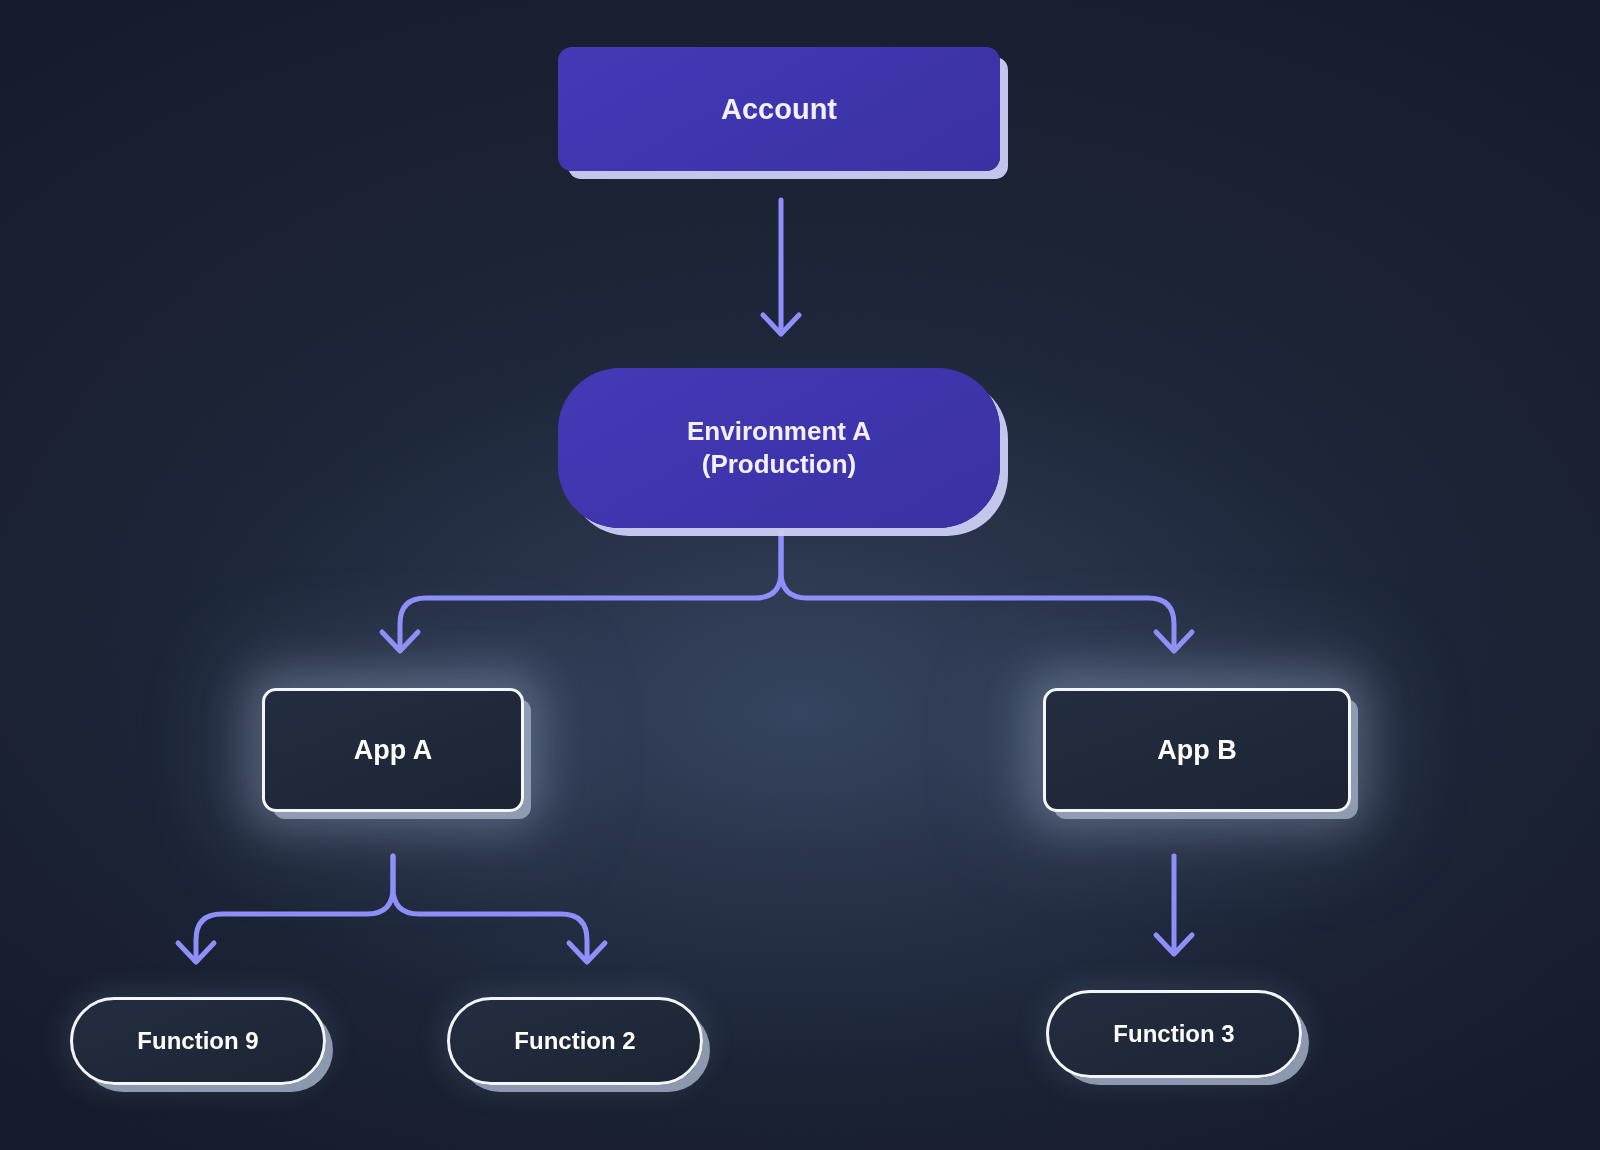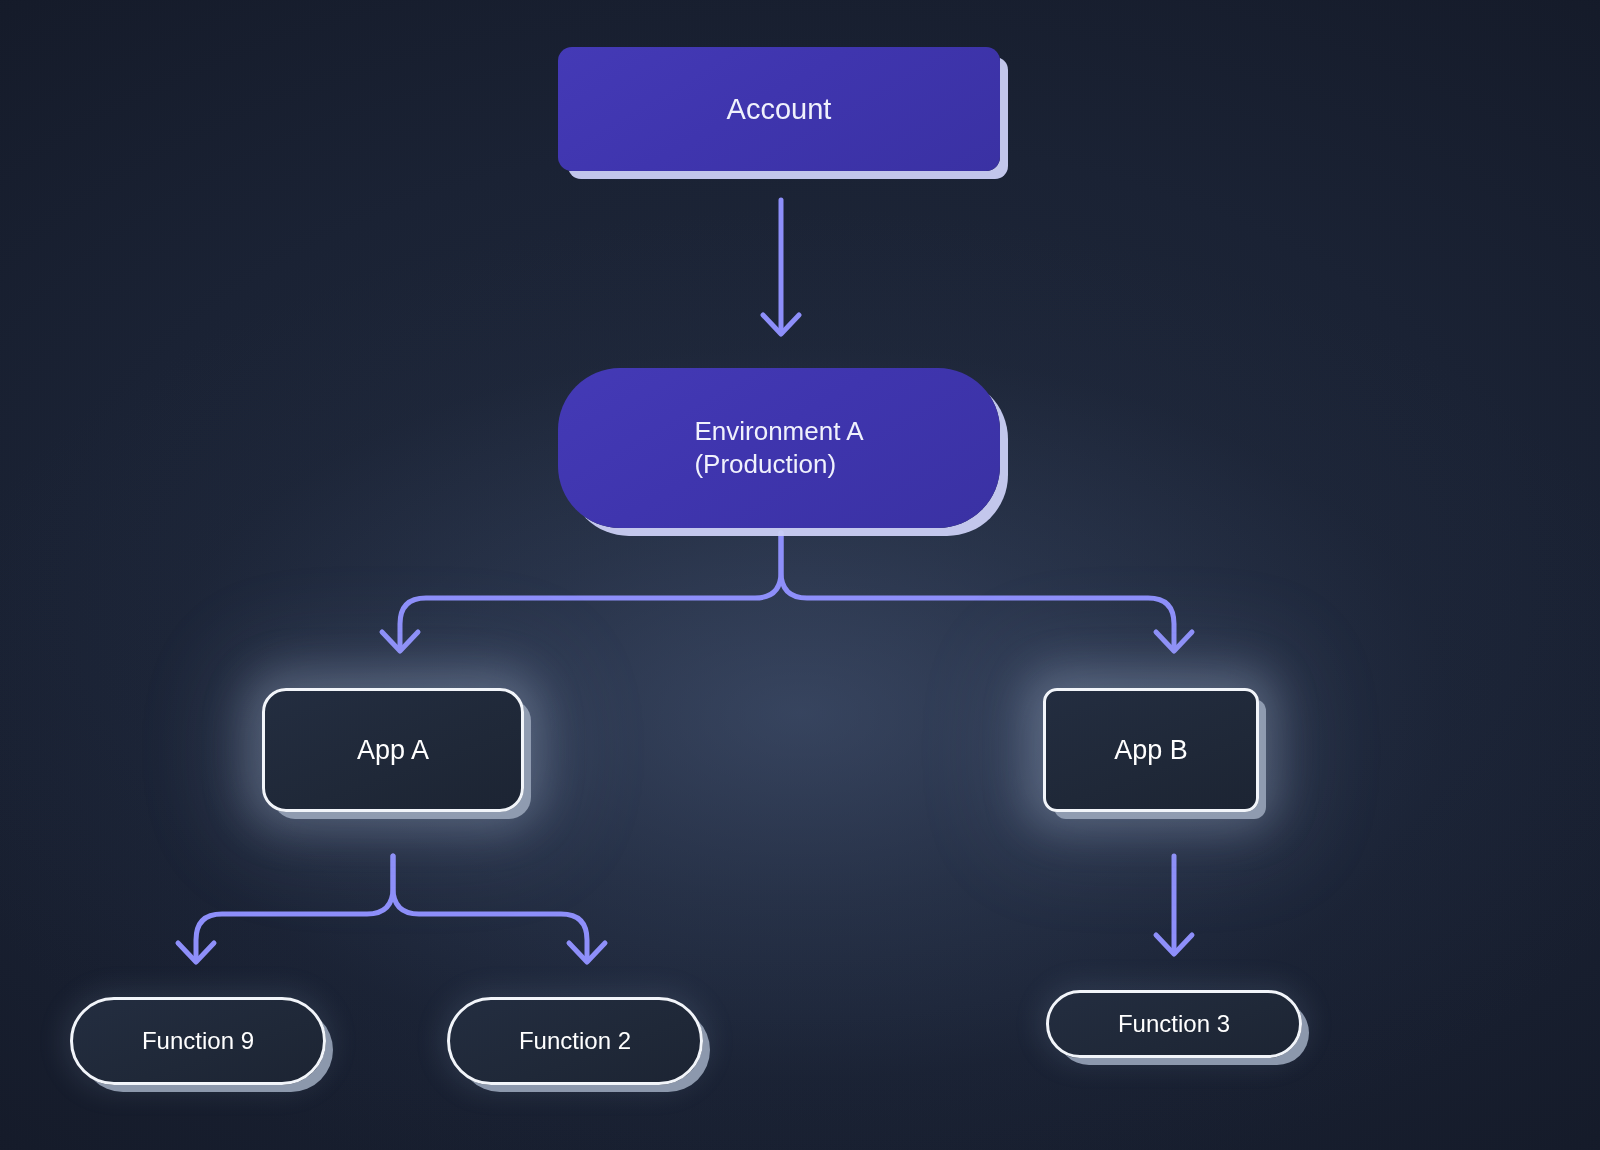--- a/index.html
+++ b/index.html
@@ -47,24 +47,26 @@
     width: 1600px;
     height: 1150px;
   }
 
   
   .node {
     position: absolute;
     display: flex;
     align-items: center;
     justify-content: center;
+    text-align: center;
     box-sizing: border-box;
     color: #eef0fb;
     line-height: 1.26;
     user-select: none;
+    font-weight: bold;
   }
 
   
   .node-purple {
     background: linear-gradient(150deg, #443ab6 0%, #3f35ae 45%, #3a31a3 100%);
     color: #f0f1fc;
     box-shadow: 9px 9px 0 -1px rgba(203,208,245,0.95);
   }
 
   
@@ -95,48 +97,48 @@
   #node-env-a {
     left: 558px; top: 368px;
     width: 442px; height: 160px;
     border-radius: 62px;
     font-size: 26px;
   }
 
   #node-app-a {
     left: 262px; top: 688px;
     width: 262px; height: 124px;
-    border-radius: 24px;
+    border-radius: 14px;
     font-size: 27px;
   }
 
   #node-app-b {
     left: 1043px; top: 688px;
-    width: 216px; height: 124px;
+    width: 308px; height: 124px;
     border-radius: 14px;
     font-size: 27px;
   }
 
   #node-fn-1 {
     left: 70px; top: 997px;
     width: 256px; height: 88px;
     border-radius: 46px;
     font-size: 24px;
   }
 
   #node-fn-2 {
     left: 447px; top: 997px;
     width: 256px; height: 88px;
     border-radius: 46px;
     font-size: 24px;
   }
 
   #node-fn-3 {
     left: 1046px; top: 990px;
-    width: 256px; height: 68px;
+    width: 256px; height: 88px;
     border-radius: 46px;
     font-size: 24px;
   }
 
   .node-label {
     display: block;
     padding: 0 14px;
   }
   .node-label .l2 { display: block; }
 </style>

